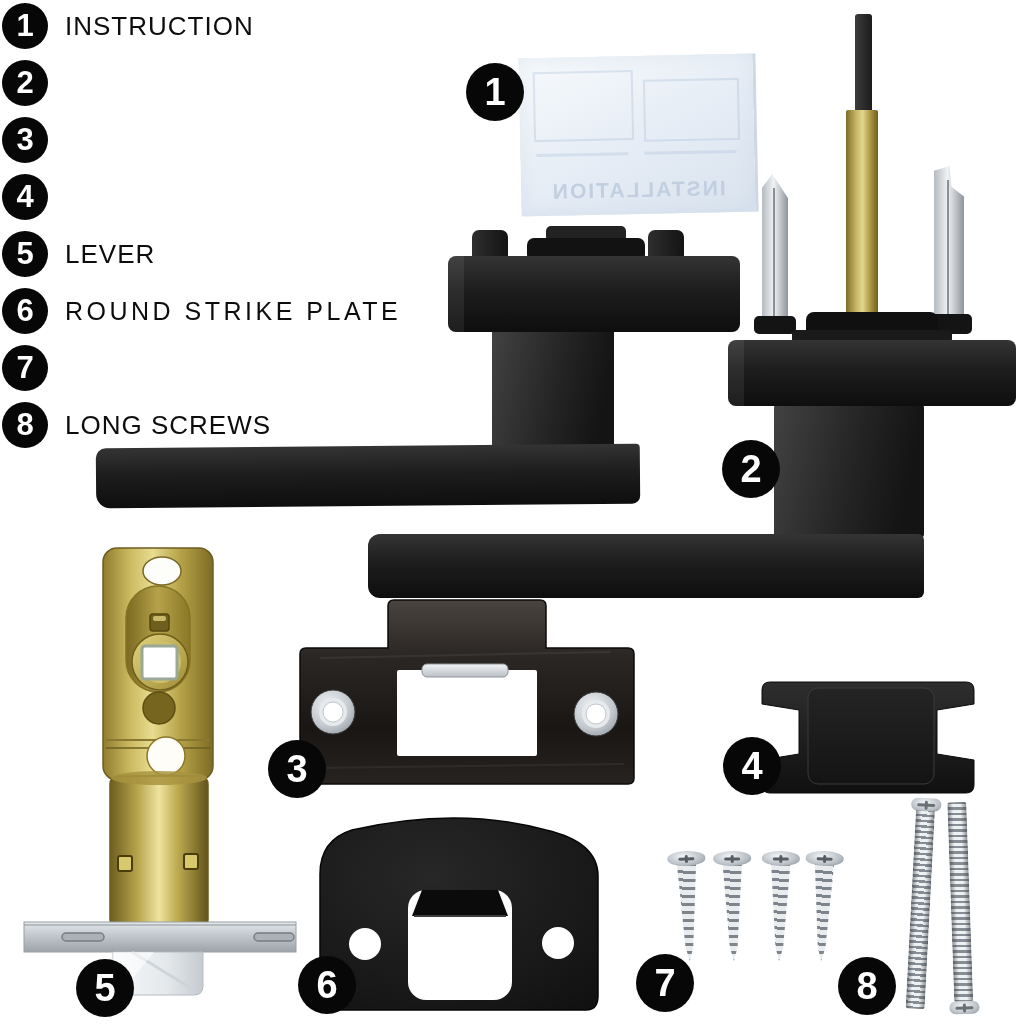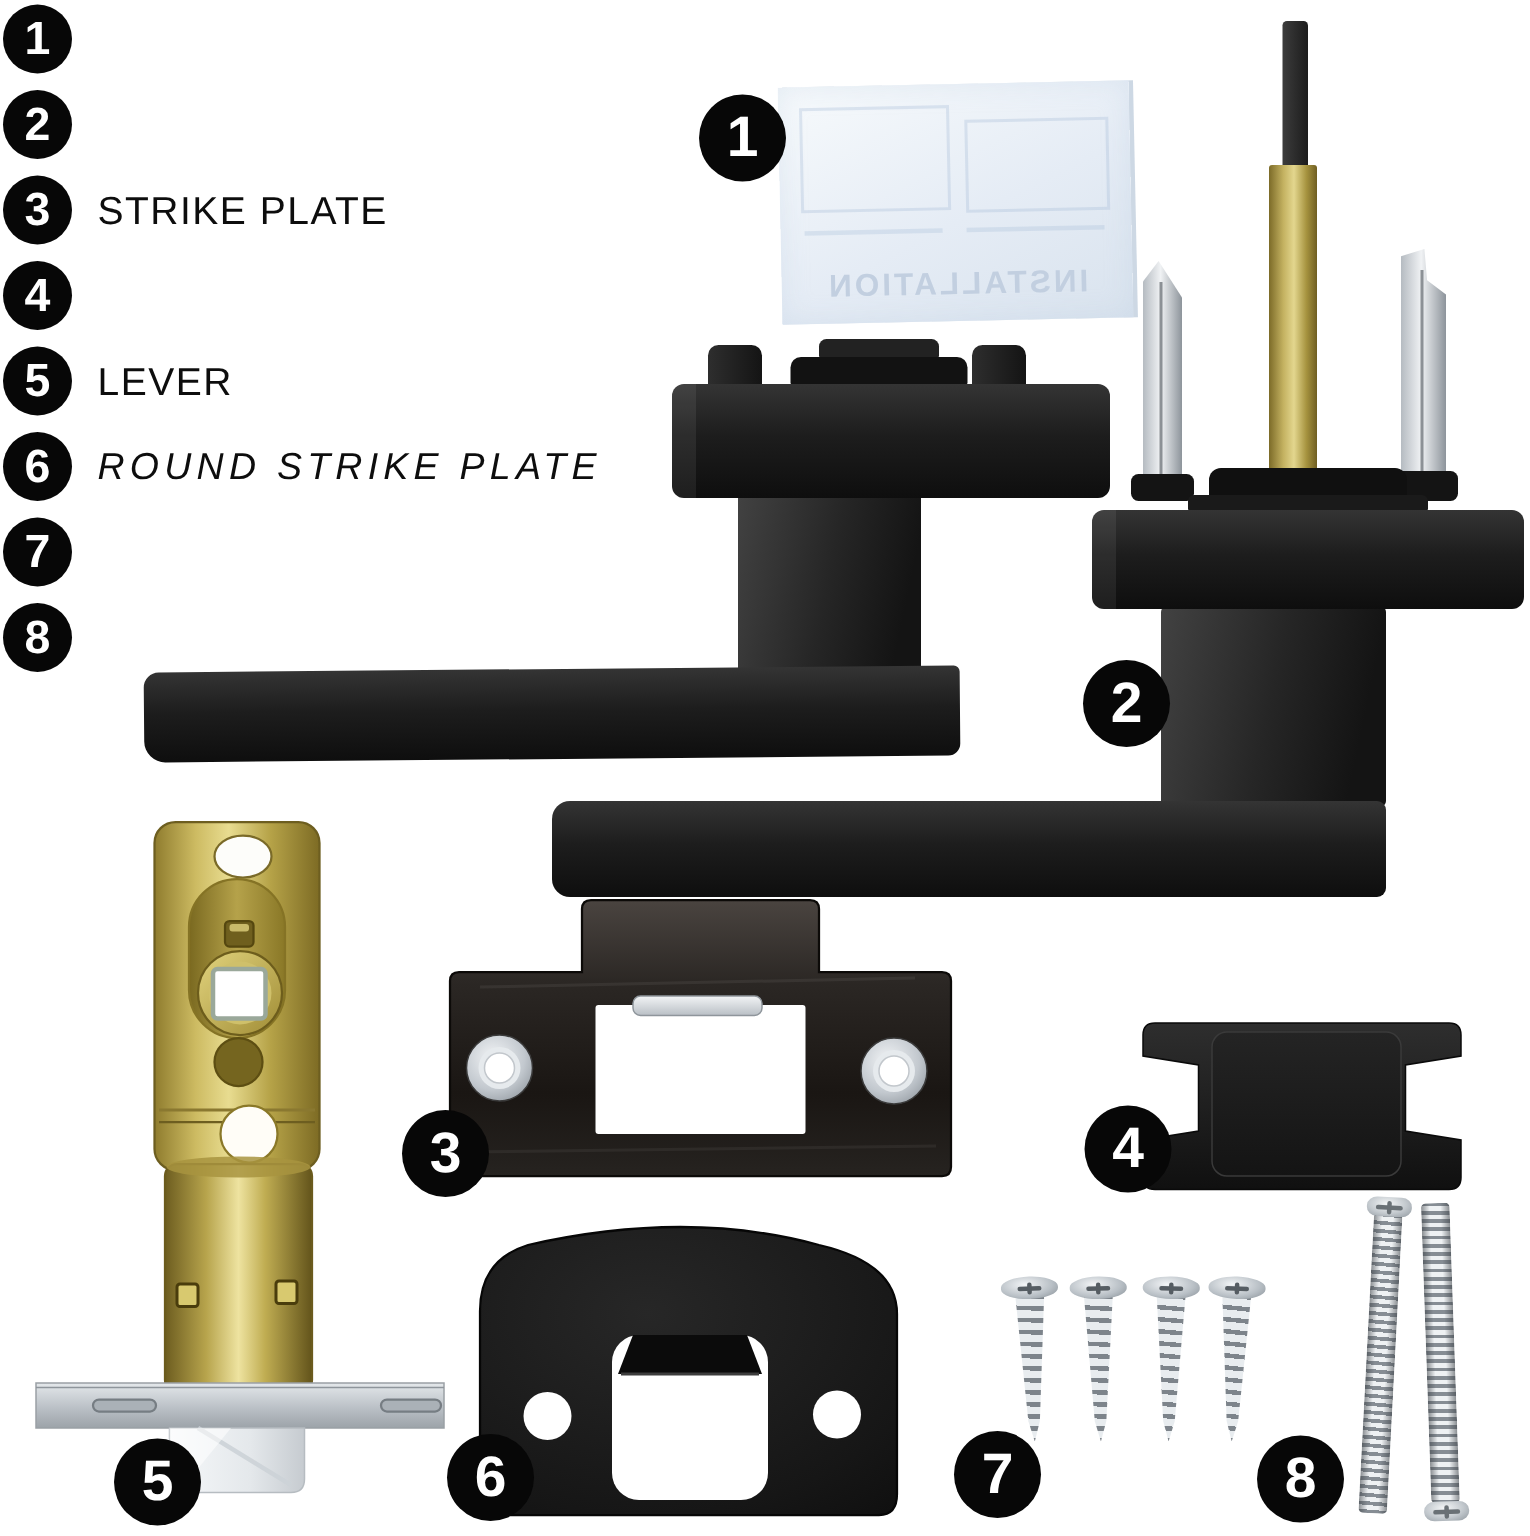--- a/index.html
+++ b/index.html
@@ -9,21 +9,21 @@
 
   
   .badge{position:absolute;border-radius:50%;background:#070707;color:#ffffff;
          display:flex;align-items:center;justify-content:center;font-weight:bold;z-index:9;}
   .callout{width:58px;height:58px;font-size:38px;}
   .legend-badge{position:static;width:46px;height:46px;font-size:31px;flex:0 0 46px;}
 
   
   .legend-item{position:absolute;left:2px;display:flex;align-items:center;gap:17px;height:46px;z-index:8;}
   .legend-label{font-size:26px;letter-spacing:1px;color:#0d0d0d;white-space:nowrap;}
-  #legend .legend-item:nth-child(6) .legend-label{letter-spacing:3.5px;font-size:25px;font-style:italic;}
+  #legend .legend-item:nth-child(6) .legend-label{letter-spacing:3.5px;font-size:25px;}
 
   
   #sheet{left:520px;top:56px;width:234px;height:158px;transform:rotate(-1.2deg);
          background:linear-gradient(155deg,#f7fafc,#e5ecf5 55%,#d9e3ee);
          box-shadow:3px 0 0 #cdd8e4, inset 0 0 18px rgba(190,205,225,.35);z-index:1;}
   .gb{position:absolute;border:2px solid rgba(165,188,215,.32);}
   #gb1{left:14px;top:14px;width:96px;height:66px;}
   #gb2{left:124px;top:24px;width:92px;height:58px;}
   .gl{position:absolute;height:0;border-top:3px solid rgba(165,188,215,.30);}
   #gl1{left:16px;top:96px;width:92px;}
@@ -107,44 +107,45 @@
                 transform:translate(-50%,-50%);background:#6a7176;border-radius:2px;}
 </style>
 </head>
 <body>
 
 <div id="canvas">
 
   <aside id="legend">
     <div class="legend-item" style="top:3px">
       <span class="badge legend-badge">1</span>
+      <span class="legend-label">INSTRUCTION</span>
     </div>
     <div class="legend-item" style="top:60px">
       <span class="badge legend-badge">2</span>
     </div>
     <div class="legend-item" style="top:117px">
       <span class="badge legend-badge">3</span>
-      <span class="legend-label">STRIKE PLATE</span>
     </div>
     <div class="legend-item" style="top:174px">
       <span class="badge legend-badge">4</span>
     </div>
     <div class="legend-item" style="top:231px">
       <span class="badge legend-badge">5</span>
       <span class="legend-label">LEVER</span>
     </div>
     <div class="legend-item" style="top:288px">
       <span class="badge legend-badge">6</span>
       <span class="legend-label">ROUND STRIKE PLATE</span>
     </div>
     <div class="legend-item" style="top:345px">
       <span class="badge legend-badge">7</span>
     </div>
     <div class="legend-item" style="top:402px">
       <span class="badge legend-badge">8</span>
+      <span class="legend-label">LONG SCREWS</span>
     </div>
   </aside>
 
   <div id="sheet" class="abs">
     <div id="gb1" class="gb"></div>
     <div id="gb2" class="gb"></div>
     <div id="gl1" class="gl"></div>
     <div id="gl2" class="gl"></div>
     <div id="sheet-text">INSTALLATION</div>
   </div>

